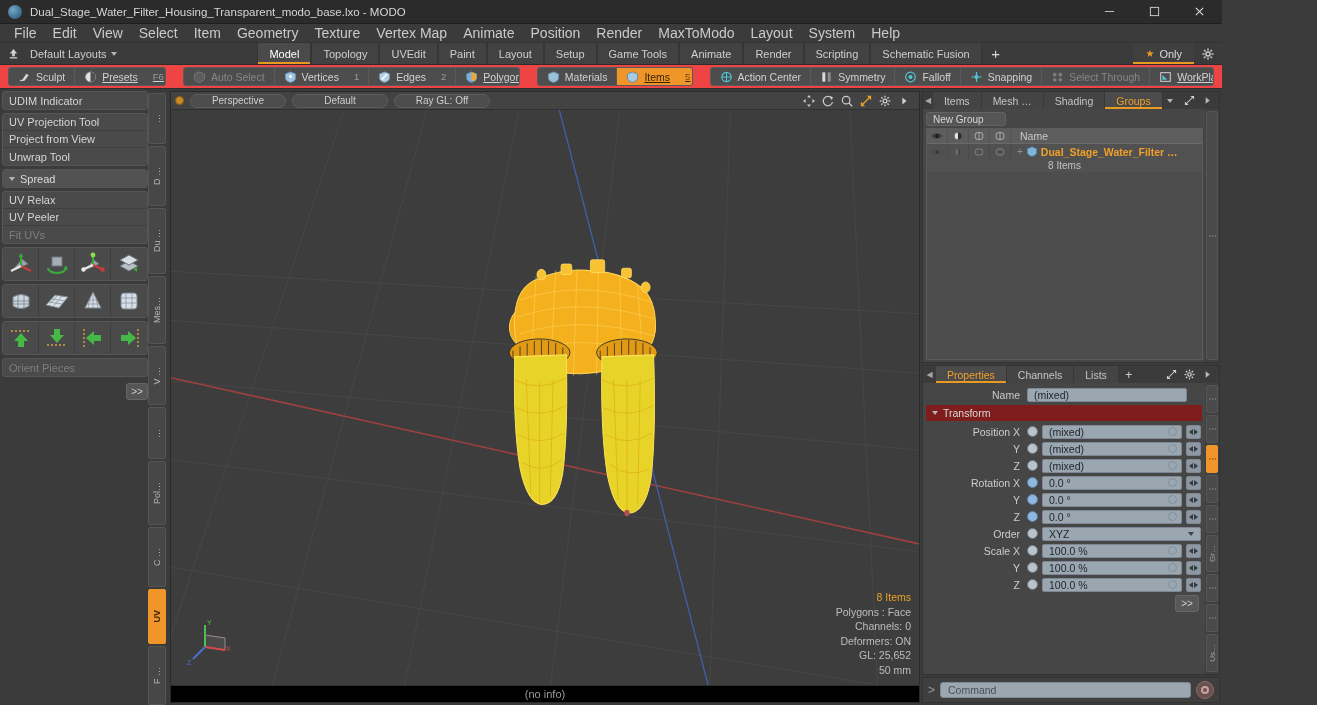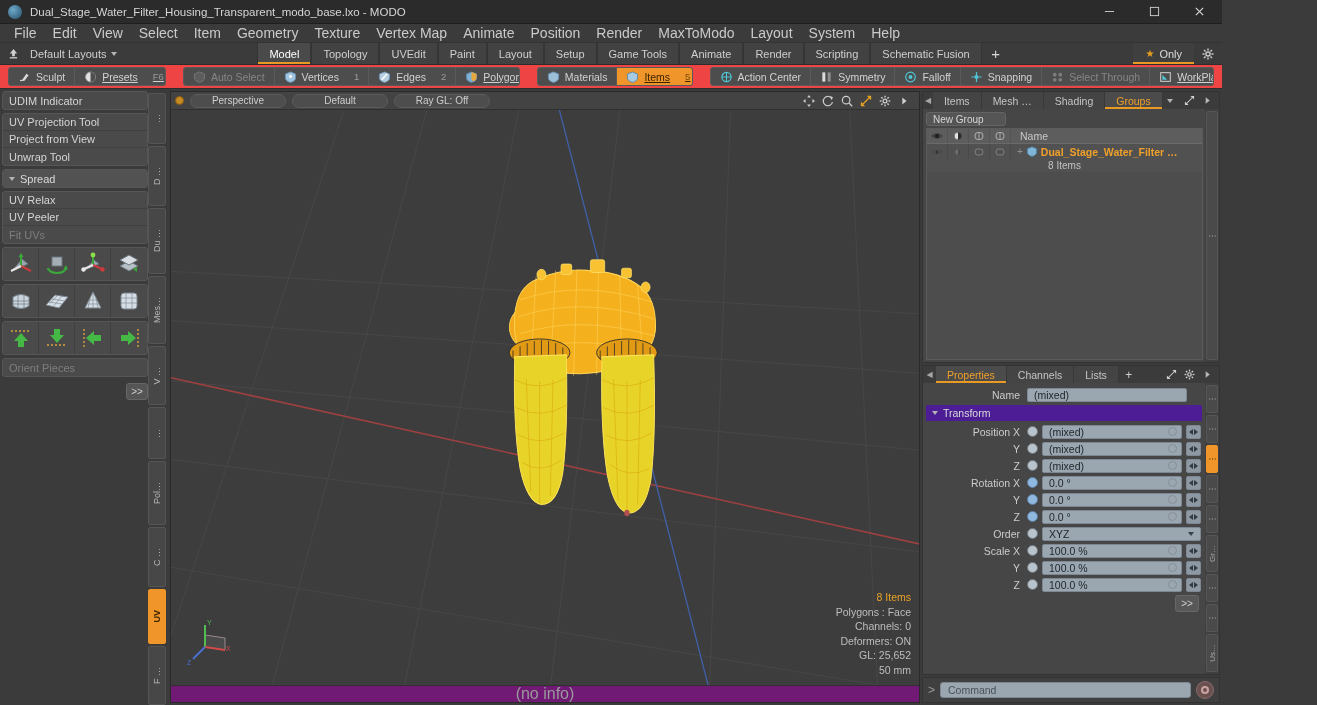--- a/index.html
+++ b/index.html
@@ -173,22 +173,22 @@
   .vp-canvas { flex: 1 1 auto; position: relative; background: #3d3d3d; overflow: hidden; }
   .vp-canvas svg.grid { position: absolute; inset: 0; width: 100%; height: 100%; }
   .stats {
     position: absolute; right: 8px; bottom: 8px; text-align: right; line-height: 14.5px;
     font-size: 10.5px; color: #bdbdbd; pointer-events: none;
   }
   .stats .hl { color: #e8a324; }
   .gizmo { position: absolute; left: 14px; bottom: 18px; width: 52px; height: 50px; }
 
   .vp-foot {
-    height: 17px; flex: 0 0 17px; background: #701a75; border-top: 1px solid #303030;
-    display: flex; align-items: center; justify-content: center; font-size: 16px; color: #9a9a9a;
+    height: 17px; flex: 0 0 17px; background: #000000; border-top: 1px solid #303030;
+    display: flex; align-items: center; justify-content: center; font-size: 11px; color: #9a9a9a;
   }
 
   
   .rightpanel { width: 300px; flex: 0 0 300px; display: flex; flex-direction: column; padding: 2px 2px 2px 0; gap: 2px; }
   .rp-sec { display: flex; flex-direction: column; background: #404040; border: 1px solid #333; min-height: 0; }
   .rp-sec.top { height: 272px; flex: 0 0 272px; }
   .rp-sec.bot { flex: 1 1 auto; }
 
   .rp-tabs { height: 17px; flex: 0 0 17px; display: flex; align-items: stretch; background: #3b3b3b; }
   .rp-arrow {
@@ -251,21 +251,21 @@
   }
   .fspin {
     width: 15px; flex: 0 0 15px; height: 14px; background: #8d98a2; border: 1px solid #7d8894;
     border-radius: 2px; display: flex; align-items: center; justify-content: center; gap: 1px;
   }
   .fspin i {
     display: block; width: 0; height: 0; border-top: 3px solid transparent; border-bottom: 3px solid transparent;
   }
   .fspin i.l { border-right: 4px solid #333b42; }
   .fspin i.r { border-left: 4px solid #333b42; }
-  .fsec { height: 16px; display: flex; align-items: center; gap: 5px; padding-left: 6px; background: #4c1d95; margin: 2px 3px 2px 3px; font-size: 10.5px; color: #dadada; }
+  .fsec { height: 16px; display: flex; align-items: center; gap: 5px; padding-left: 6px; background: #7f1d1d; margin: 2px 3px 2px 3px; font-size: 10.5px; color: #dadada; }
   .fdrop {
     flex: 1 1 auto; height: 14px; background: #9aa6b0; border: 1px solid #7d8894; border-radius: 2px;
     display: flex; align-items: center; padding: 0 6px; font-size: 10.5px; color: #1e2428;
     justify-content: space-between;
   }
   .fdrop .tri.down { border-top-color: #3a4248; }
   .fname-field {
     flex: 1 1 auto; height: 14px; background: #9aa6b0; border: 1px solid #7d8894; border-radius: 2px;
     display: flex; align-items: center; padding: 0 6px; font-size: 10.5px; color: #1e2428; margin-right: 14px;
   }

